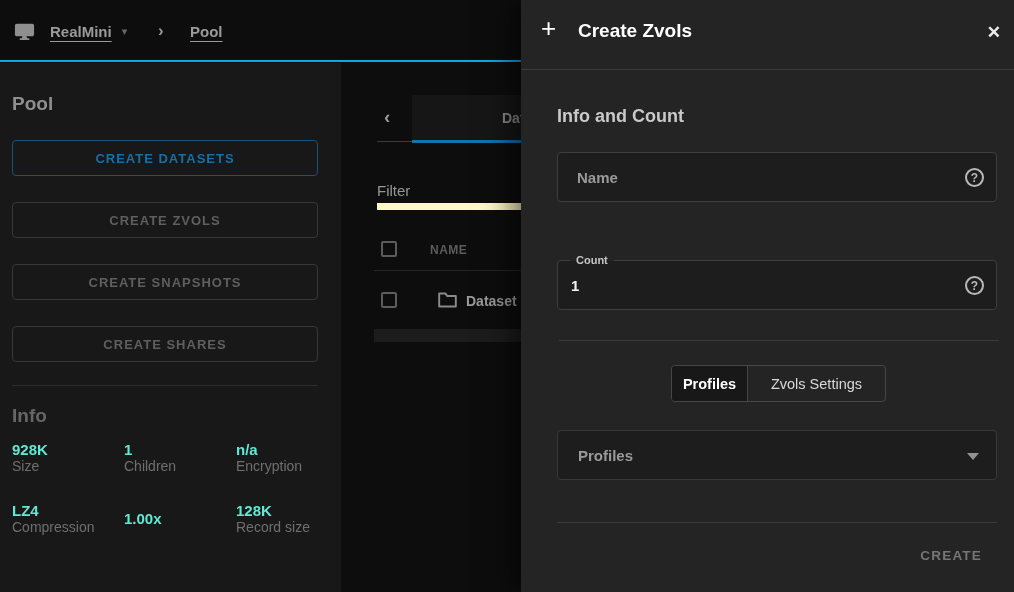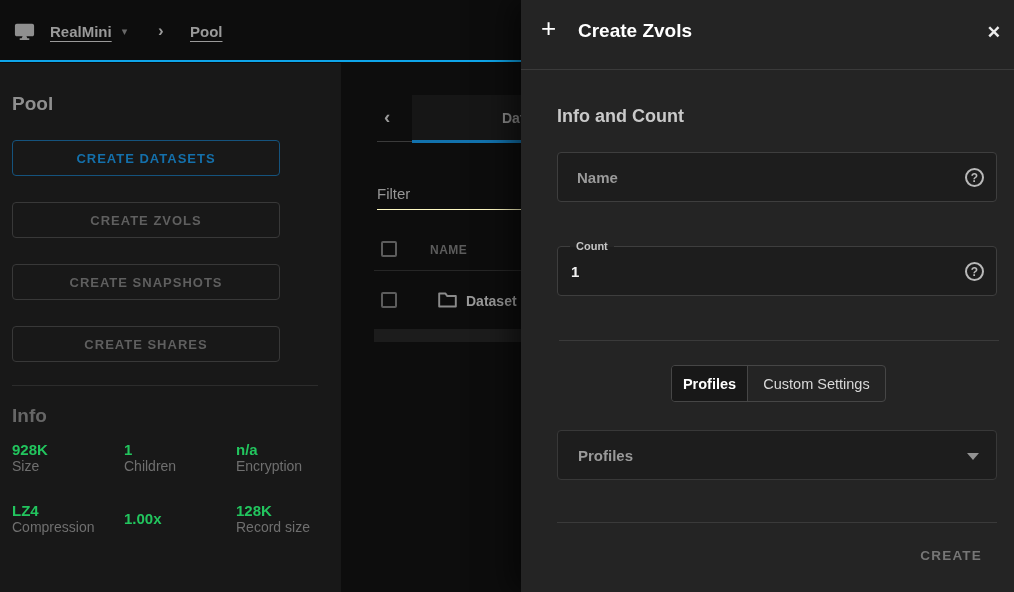--- a/index.html
+++ b/index.html
@@ -12,58 +12,58 @@
   .crumb { position:absolute; top:0; height:62px; display:flex; align-items:center; }
   .host-wrap { left:13px; gap:14px; }
   .host-link { color:#9a9a9a; font-weight:700; font-size:15px; text-decoration:underline; text-underline-offset:4px; cursor:pointer; }
   .host-caret { color:#686868; font-size:11px; margin-left:-4px; cursor:pointer; }
   .crumb-sep { position:absolute; left:158px; top:0; height:62px; display:flex; align-items:center; color:#9a9a9a; font-size:17px; font-weight:700; }
   .page-link { position:absolute; left:190px; top:0; height:62px; display:flex; align-items:center; color:#9a9a9a; font-weight:700; font-size:15px; text-decoration:underline; text-underline-offset:4px; cursor:pointer; }
 
   
   .sidebar { position:absolute; left:0; top:63px; width:341px; height:529px; background:#181818; }
   .sidebar-title { position:absolute; left:12px; top:30px; font-size:19px; font-weight:600; color:#8f8f8f; }
-  .side-btn { position:absolute; left:12px; width:268px; height:36px; border:1px solid #383838; border-radius:4px; background:transparent; color:#5f5f5f; font-family:inherit; font-weight:700; font-size:13px; letter-spacing:1px; cursor:pointer; }
+  .side-btn { position:absolute; left:12px; width:306px; height:36px; border:1px solid #383838; border-radius:4px; background:transparent; color:#5f5f5f; font-family:inherit; font-weight:700; font-size:13px; letter-spacing:1px; cursor:pointer; }
   .side-btn.accent { border-color:#15537d; color:#1470ab; }
   .btn-1 { top:77px; } .btn-2 { top:139px; } .btn-3 { top:201px; } .btn-4 { top:263px; }
   .side-divider { position:absolute; left:12px; top:322px; width:306px; height:1px; background:#2c2c2c; }
   .info-title { position:absolute; left:12px; top:342px; font-size:19px; font-weight:600; color:#666; }
   .stats { position:absolute; left:12px; top:378px; width:308px; display:grid; grid-template-columns:112px 112px 84px; row-gap:26px; align-items:center; }
-  .stat-value { font-size:15px; font-weight:700; color:#22c55e; }
+  .stat-value { font-size:15px; font-weight:700; color:#5eead4; }
   .stat-label { font-size:14px; color:#6f6f6f; line-height:1.25; }
 
   
   .midpanel { position:absolute; left:341px; top:62px; width:180px; height:530px; background:#0d0d0d; }
   .tab-active-bg { position:absolute; left:71px; top:33px; width:109px; height:45px; background:#161616; }
   .tab-underline-blue { position:absolute; left:71px; top:78px; width:109px; height:3px; background:#1272ad; }
   .tab-underline-gray { position:absolute; left:36px; top:79px; width:35px; height:1px; background:#3a3a3a; }
   .back-chevron { position:absolute; left:43px; top:44px; color:#9a9a9a; font-size:19px; font-weight:700; cursor:pointer; }
   .tab-data { position:absolute; left:133px; top:48px; color:#8a8a8a; font-weight:700; font-size:14px; cursor:pointer;margin-left:28px; }
-  .filter-input { position:absolute; left:36px; top:116px; width:144px; height:32px; background:transparent; border:none; border-bottom:1px solid #fef9c3; color:#d0d0d0; font-family:inherit; font-size:15px; outline:none; }
+  .filter-input { position:absolute; left:36px; top:116px; width:144px; height:32px; background:transparent; border:none; border-bottom:7px solid #fef9c3; color:#d0d0d0; font-family:inherit; font-size:15px; outline:none; }
   .filter-input::placeholder { color:#969696; }
   .cbox { position:absolute; width:16px; height:16px; border:2px solid #5c5c5c; border-radius:2px; background:transparent; cursor:pointer; }
   .cbox-head { left:40px; top:179px; }
   .col-name { position:absolute; left:89px; top:181px; font-size:12px; font-weight:700; color:#5c5c5c; letter-spacing:0.5px; }
   .thead-divider { position:absolute; left:33px; top:208px; width:147px; height:1px; background:#262626; }
   .cbox-row { left:40px; top:230px; }
   .folder-icon { position:absolute; left:96px; top:229px; }
   .row-label { position:absolute; left:125px; top:231px; font-size:14px; font-weight:700; color:#9a9a9a; }
   .row-highlight { position:absolute; left:33px; top:267px; width:147px; height:13px; background:#1c1c1c; }
 
   
   .modal { position:absolute; left:521px; top:0; width:493px; height:592px; background:#242424; box-shadow:-10px 0 28px rgba(0,0,0,0.55); }
   .modal-header { position:absolute; left:0; top:0; width:100%; height:70px; border-bottom:1px solid #3a3a3a; }
   .plus-icon { position:absolute; left:20px; top:15px; color:#fff; font-size:26px; font-weight:400; line-height:1; cursor:default; }
   .modal-title { position:absolute; left:57px; top:20px; color:#fff; font-size:19px; font-weight:700; }
   .close-icon { position:absolute; right:7px; top:20px; color:#ececec; font-size:17px; font-weight:700; cursor:pointer; padding:2px 6px; }
   .section-title { position:absolute; left:36px; top:106px; color:#c9c9c9; font-size:18px; font-weight:700; }
 
   .field { position:absolute; left:36px; width:440px; height:50px; background:#1d1d1d; border:1px solid #3e3e3e; border-radius:4px; }
   .field-name { top:152px; }
-  .field-count { top:246px; }
+  .field-count { top:260px; }
   .field input { position:absolute; left:19px; top:0; width:380px; height:48px; background:transparent; border:none; outline:none; color:#f2f2f2; font-family:inherit; font-size:15px; font-weight:700; }
   .field input::placeholder { color:#9a9a9a; font-weight:700; }
   .field-count input { left:13px; }
   .notch-label { position:absolute; left:12px; top:-8px; padding:0 6px; font-size:11px; font-weight:700; color:#c6c6c6; background:linear-gradient(#242424 55%, #1d1d1d 55%); line-height:15px; }
   .help-icon { position:absolute; right:12px; top:15px; width:19px; height:19px; border:2px solid #b9b9b9; border-radius:50%; color:#b9b9b9; font-size:12px; font-weight:700; display:flex; align-items:center; justify-content:center; cursor:pointer; }
 
   .mid-divider { position:absolute; left:38px; top:340px; width:440px; height:1px; background:#3a3a3a; }
 
   .tabgroup { position:absolute; left:150px; top:365px; height:37px; display:flex; border:1px solid #464646; border-radius:4px; overflow:hidden; }
   .tg-tab { height:100%; display:flex; align-items:center; justify-content:center; font-size:14.5px; cursor:pointer; }
@@ -170,21 +170,21 @@
     <div class="field field-count">
       <span class="notch-label">Count</span>
       <input type="text" value="1" style="">
       <span class="help-icon">?</span>
     </div>
 
     <div class="mid-divider"></div>
 
     <div class="tabgroup">
       <div class="tg-tab tg-profiles">Profiles</div>
-      <div class="tg-tab tg-custom">Custom Settings</div>
+      <div class="tg-tab tg-custom">Zvols Settings</div>
     </div>
 
     <div class="select">
       <span class="select-label">Profiles</span>
       <span class="select-caret"></span>
     </div>
 
     <div class="bottom-divider"></div>
     <button class="create-btn">CREATE</button>
   </div>

